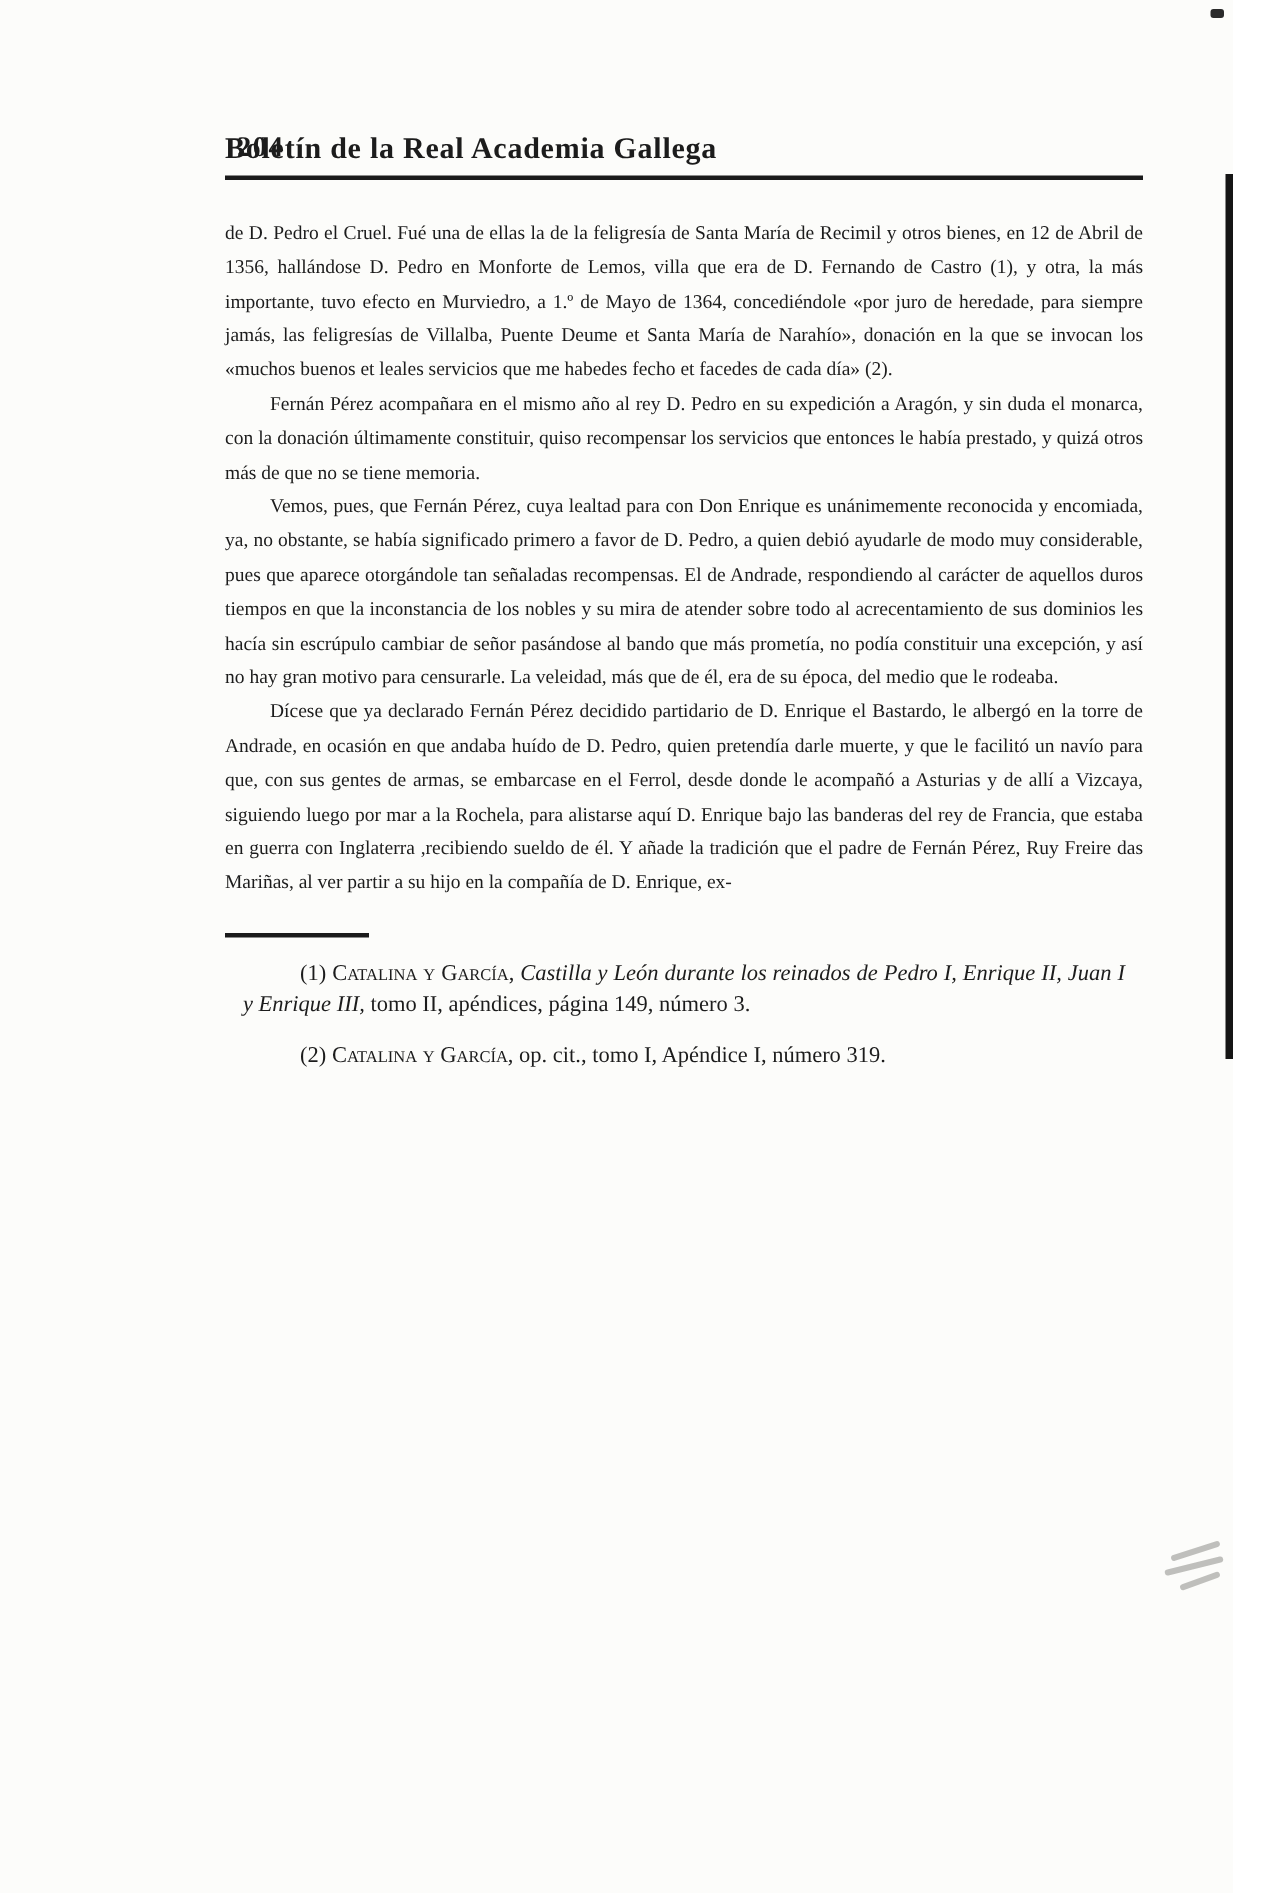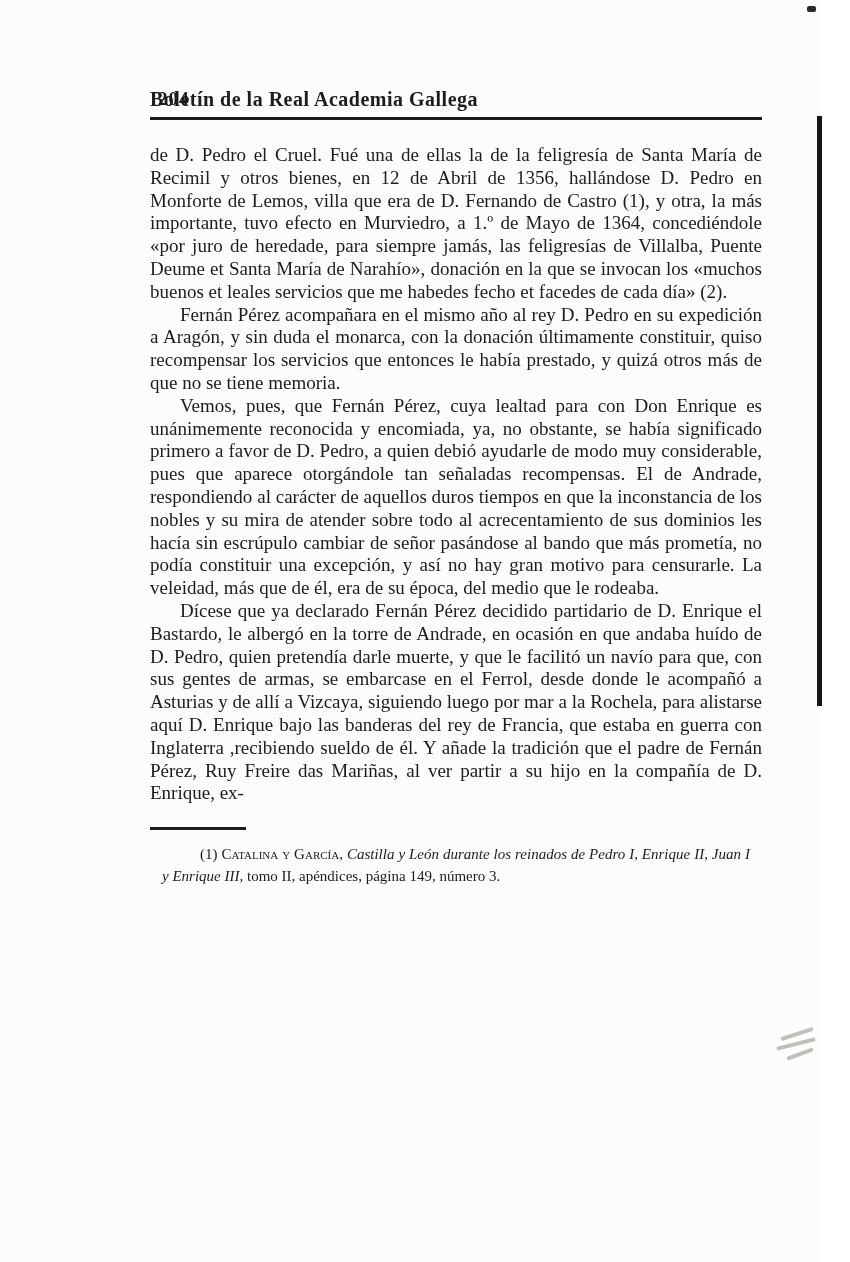--- a/index.html
+++ b/index.html
@@ -40,21 +40,21 @@
     font-weight: bold;
     letter-spacing: 0.5px;
   }
   .header-rule {
     border: 0;
     border-top: 3px solid #1b1b1b;
     margin: 3px 0 0 0;
   }
   .body-text {
     margin-top: 24px;
-    font-size: 19px;
+    font-size: 13px;
     line-height: 22.8px;
     text-align: justify;
   }
   .body-text p {
     margin: 0;
     text-indent: 30px;
   }
   .body-text p.no-indent {
     text-indent: 0;
   }
@@ -134,20 +134,25 @@
     </div>
 
     <div class="footnote-block">
       <div class="footnote-rule"></div>
       <p class="footnote">
         <span>(1)</span>
         <span class="sc">Catalina y García,</span>
         <span class="it">Castilla y León durante los reinados de Pedro I, Enrique II, Juan I y Enrique III,</span>
         <span>tomo II, apéndices, página 149, número 3.</span>
       </p>
+      <p class="footnote">
+        <span>(2)</span>
+        <span class="sc">Catalina y García,</span>
+        <span>op. cit., tomo I, Apéndice I, número 319.</span>
+      </p>
     </div>
 
   </div>
 
   <div class="edge-line"></div>
   <div class="edge-speck"></div>
   <div class="smudge">
     <span class="s1"></span>
       <span class="s2"></span>
       <span class="s3"></span>

